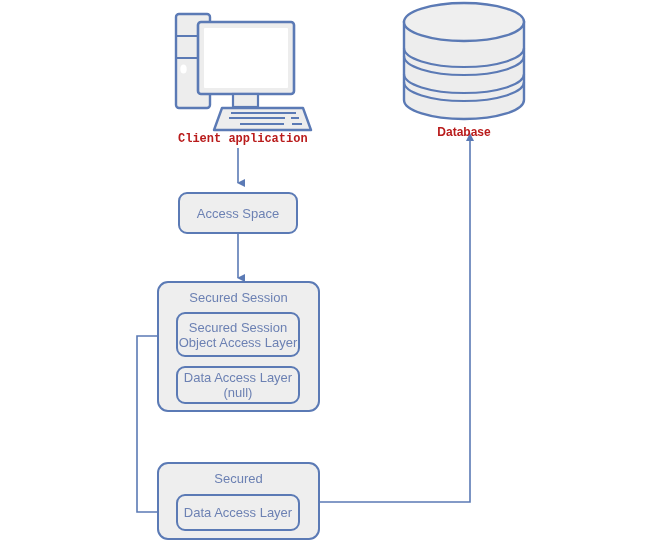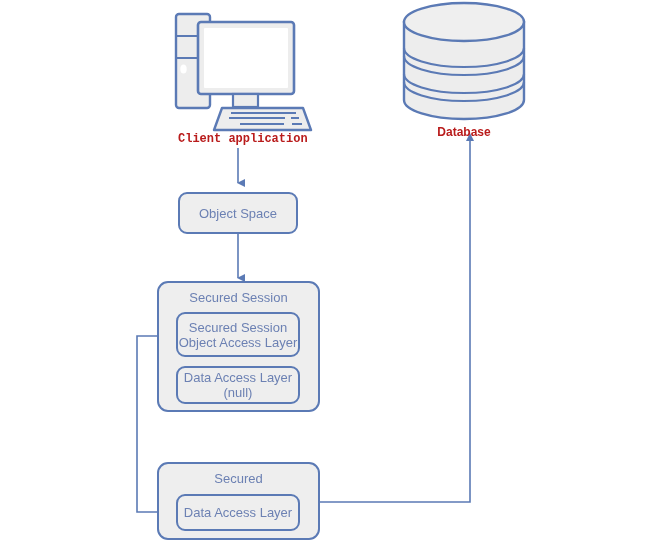--- a/index.html
+++ b/index.html
@@ -114,21 +114,21 @@
   <g>
     <path d="M318,502 L470,502 L470,141" fill="none" stroke="#5b7ab5" stroke-width="1.6"></path>
     <path d="M470,133 L466,141 L474,141 Z" fill="#5b7ab5"></path>
   </g>
 </svg>
 
 <div class="ext-label" style="left:178px; top:132px; width:120px;font-family:Liberation Mono, monospace;">Client application</div>
 
 <div class="ext-label" style="left:414px; top:125px; width:100px;">Database</div>
 
-<div class="node" style="left:178px; top:192px; width:120px; height:42px;">Object Space</div>
+<div class="node" style="left:178px; top:192px; width:120px; height:42px;">Access Space</div>
 
 <div class="node container-node" style="left:157px; top:281px; width:163px; height:131px;">
   <div class="container-title" style="top:7px;">Secured Session</div>
 </div>
 
 <div class="node" style="left:176px; top:312px; width:124px; height:45px;">Secured Session
 Object Access Layer</div>
 
 <div class="node" style="left:176px; top:366px; width:124px; height:38px;">Data Access Layer
 (null)</div>

